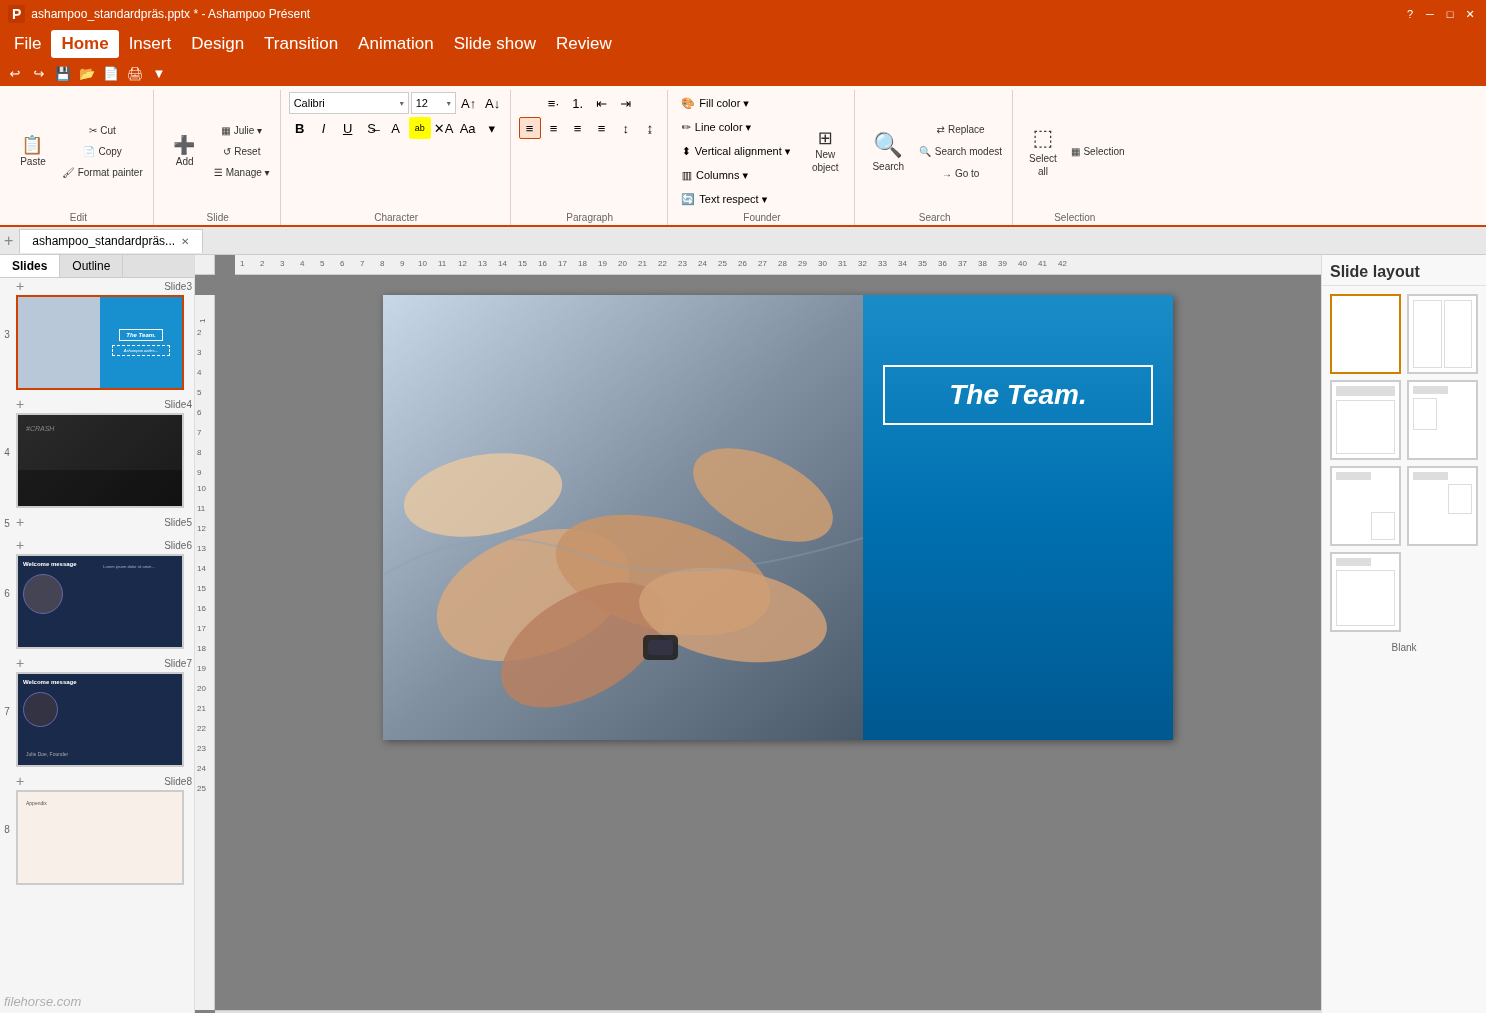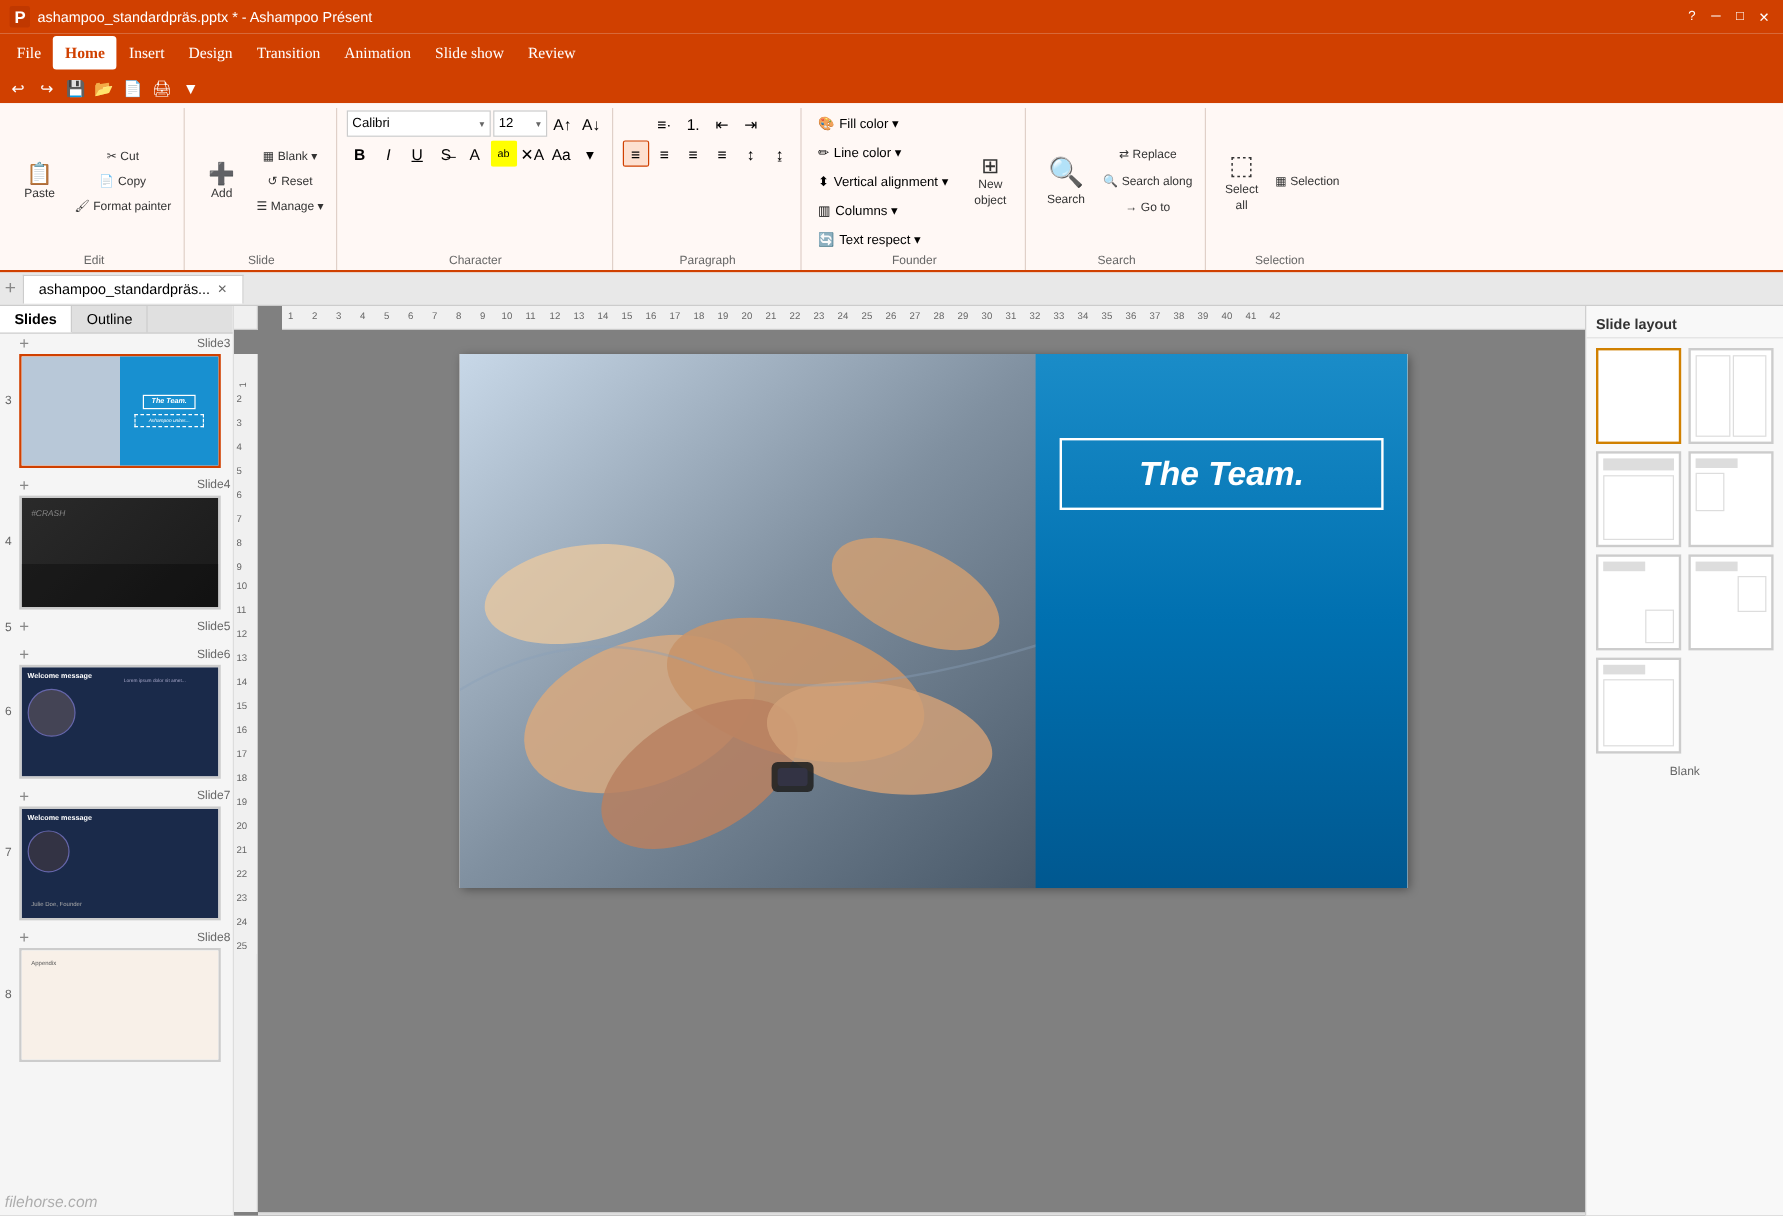--- a/index.html
+++ b/index.html
@@ -25,26 +25,25 @@
       background: #d04000;
       height: 32px;
       display: flex;
       align-items: center;
       padding: 0 4px;
     }
     .menu-item {
       color: white;
       padding: 4px 10px;
       cursor: pointer;
-      font-size: 13px;
+      font-size: 17px;
       border-radius: 3px;
       height: 28px;
       display: flex;
       align-items: center;
-      font-family: Liberation Serif, serif;
     }
     .menu-item.active { background: white; color: #d04000; font-weight: bold; }
 
     
     #ribbon {
       background: #fff8f5;
       border-bottom: 2px solid #d04000;
       padding: 4px 4px 0 4px;
       display: flex;
       flex-direction: column;
@@ -298,21 +297,21 @@
     #right-panel {
       width: 165px;
       background: #f8f8f8;
       border-left: 1px solid #ddd;
       display: flex;
       flex-direction: column;
       overflow-y: auto;
     }
     #right-panel-title {
       padding: 8px 8px 4px 8px;
-      font-size: 12px;
+      font-size: 16px;
       font-weight: bold;
       color: #333;
       border-bottom: 1px solid #e0e0e0;
     }
     .layout-grid {
       display: grid;
       grid-template-columns: 1fr 1fr;
       gap: 6px;
       padding: 8px;
     }
@@ -522,21 +521,21 @@
 
     <div class="ribbon-group">
       <div class="ribbon-group-inner">
         <div class="ribbon-btn large">
           <span class="icon">➕</span>
           <span>Add</span>
         </div>
         <div class="rg-col">
           <div class="ribbon-btn small">
             <span>▦</span>
-            <span>Blank ▾</span>
+            <span>Julie ▾</span>
           </div>
           <div class="ribbon-btn small">
             <span>↺</span>
             <span>Reset</span>
           </div>
           <div class="ribbon-btn small">
             <span>☰</span>
             <span>Manage ▾</span>
           </div>
         </div>
@@ -632,21 +631,21 @@
           <span style="font-size:24px;">🔍</span>
           <span>Search</span>
         </div>
         <div class="rg-col" style="gap:2px;">
           <div class="ribbon-btn small">
             <span>⇄</span>
             <span>Replace</span>
           </div>
           <div class="ribbon-btn small">
             <span>🔍</span>
-            <span>Search along</span>
+            <span>Search modest</span>
           </div>
           <div class="ribbon-btn small">
             <span>→</span>
             <span>Go to</span>
           </div>
         </div>
       </div>
       <div class="ribbon-group-label">Search</div>
     </div>
 

